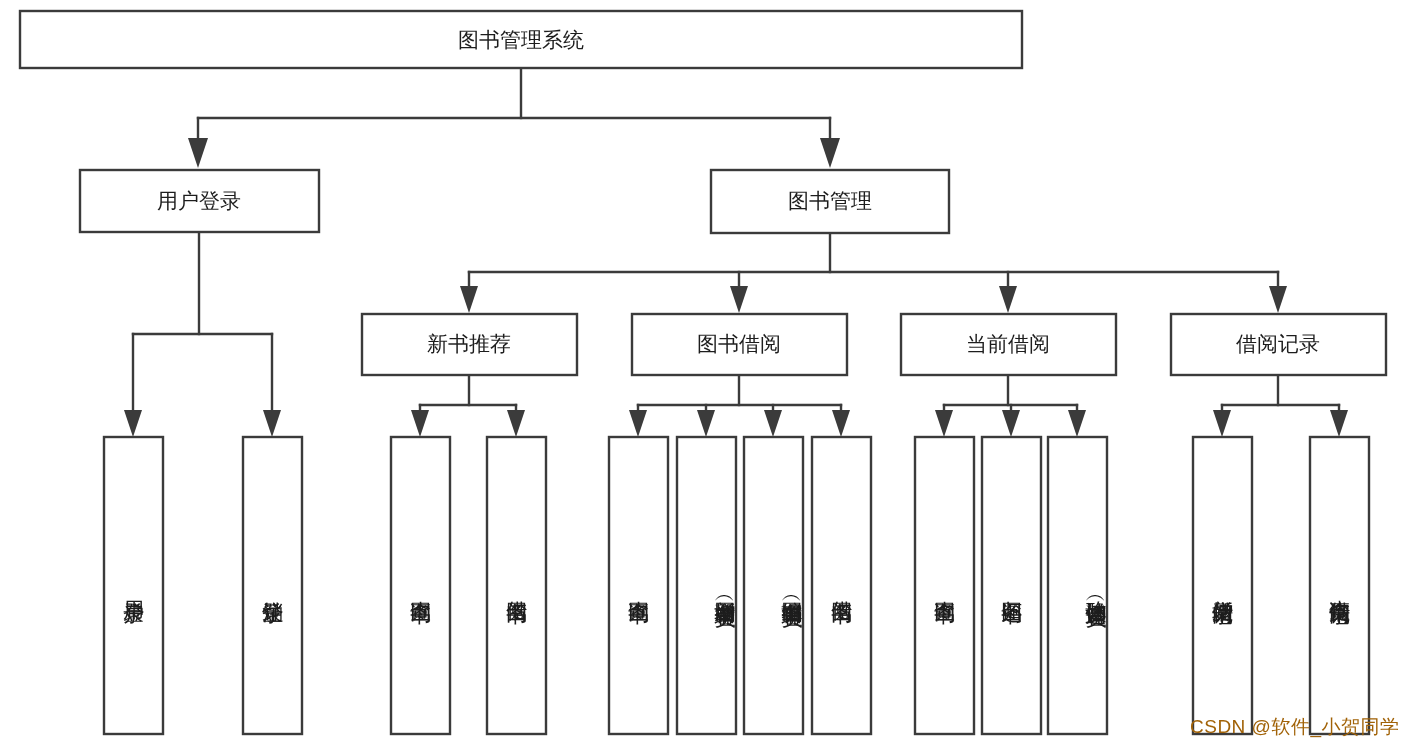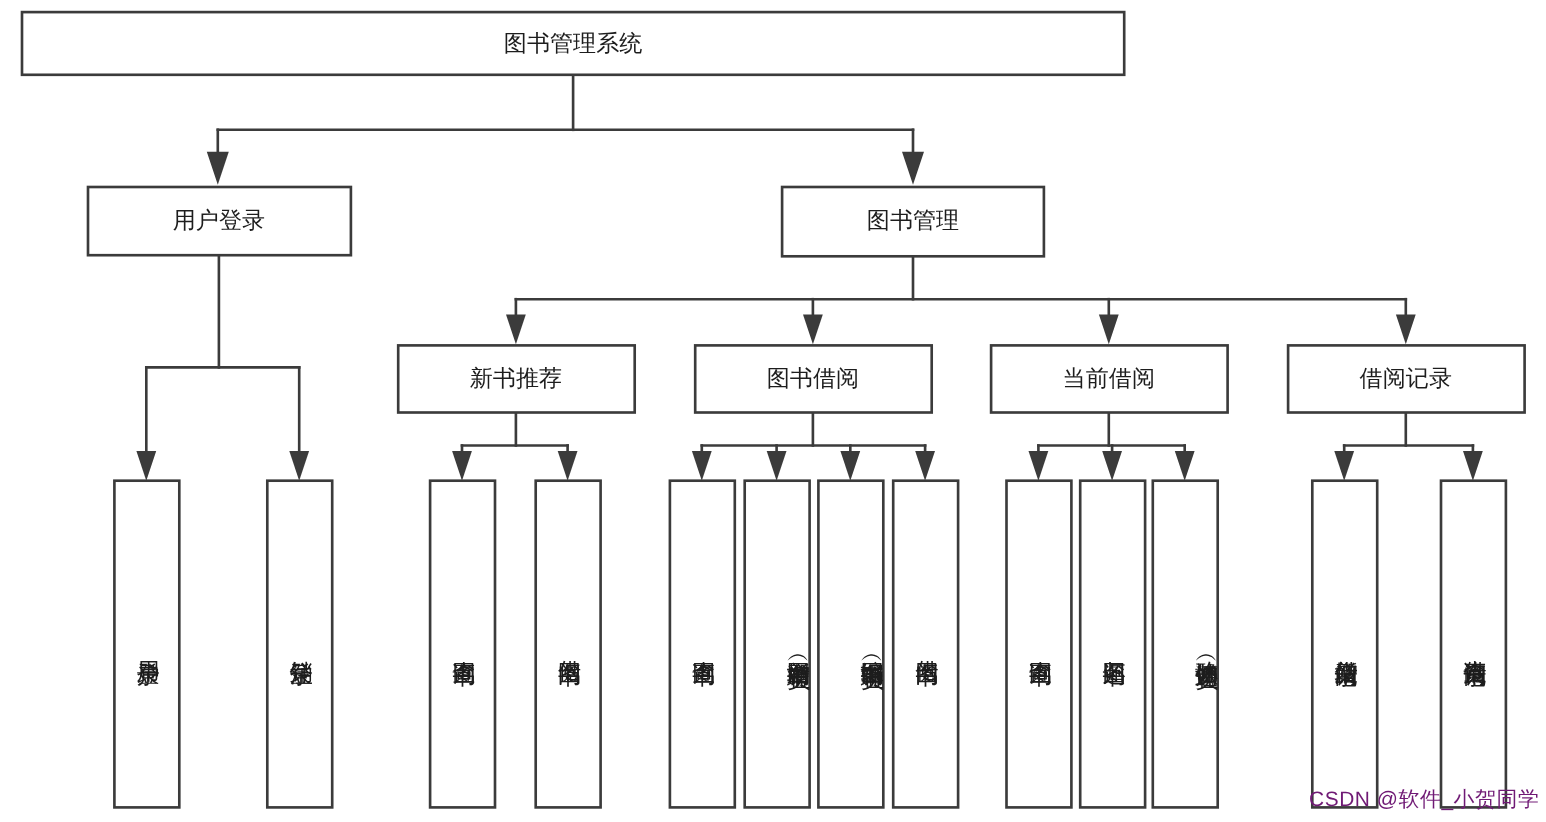--- a/index.html
+++ b/index.html
@@ -64,21 +64,21 @@
     white-space: nowrap;
     pointer-events: none;
   }
   .node-label-v.centered {
     align-items: center;
   }
   .watermark {
     position: absolute;
     font-family: "Liberation Sans", "DejaVu Sans", sans-serif;
     font-size: 19px;
-    color: #701a75;
+    color: #a16207;
     white-space: nowrap;
     letter-spacing: 0.5px;
   }
 </style>
 </head>
 <body>
 
 <div id="diagram-root">
 
   <svg id="tree-svg" viewBox="0 0 1405 747">

